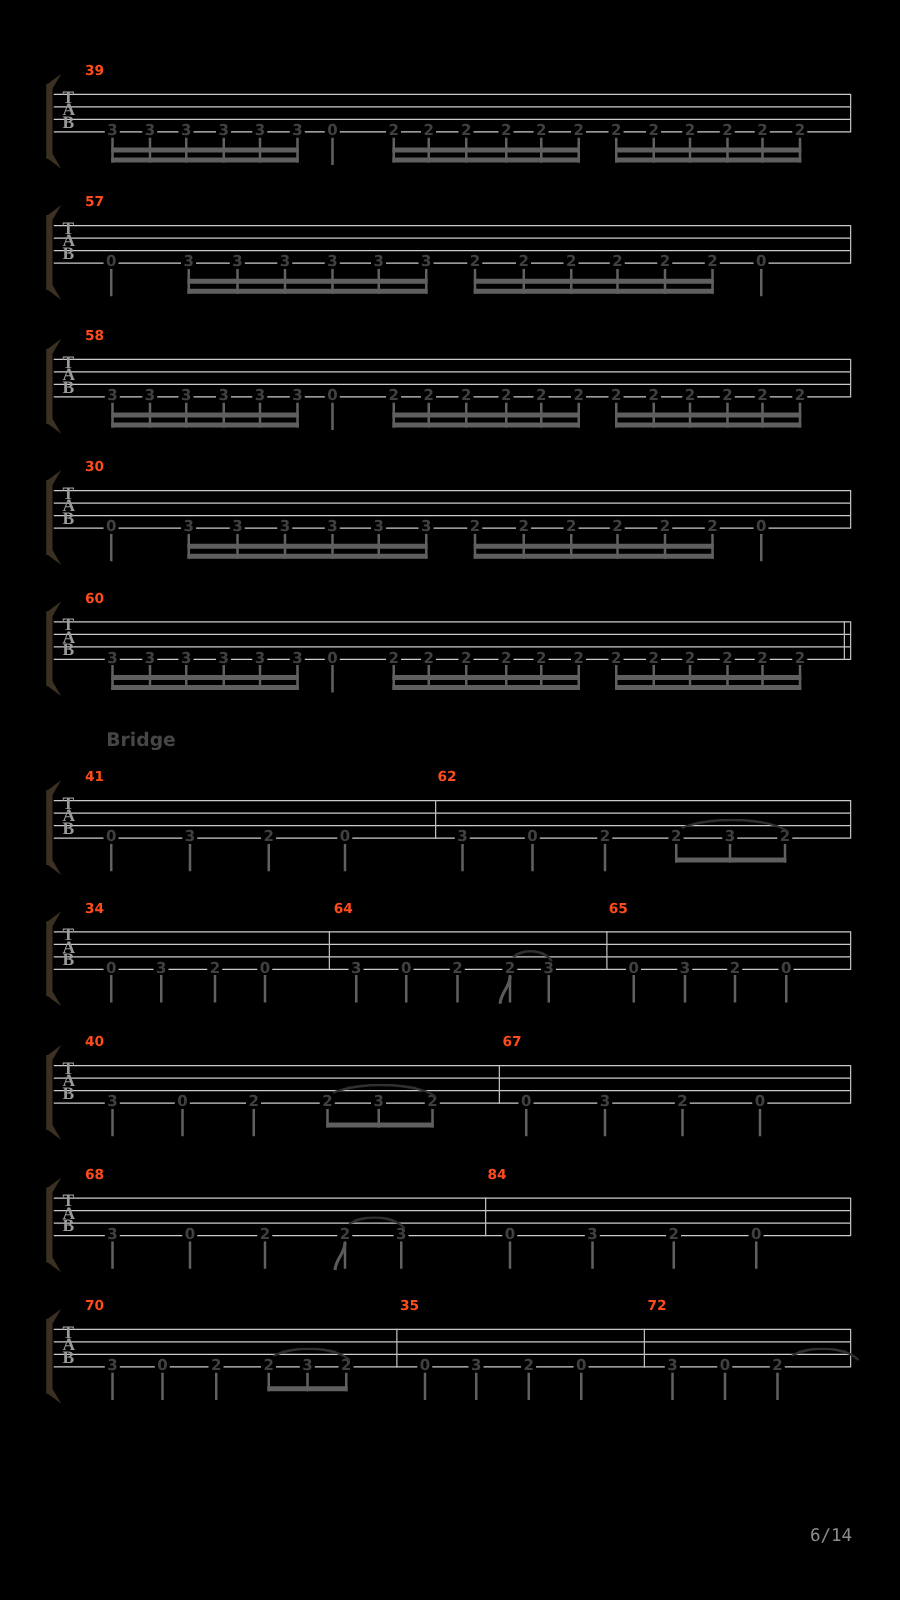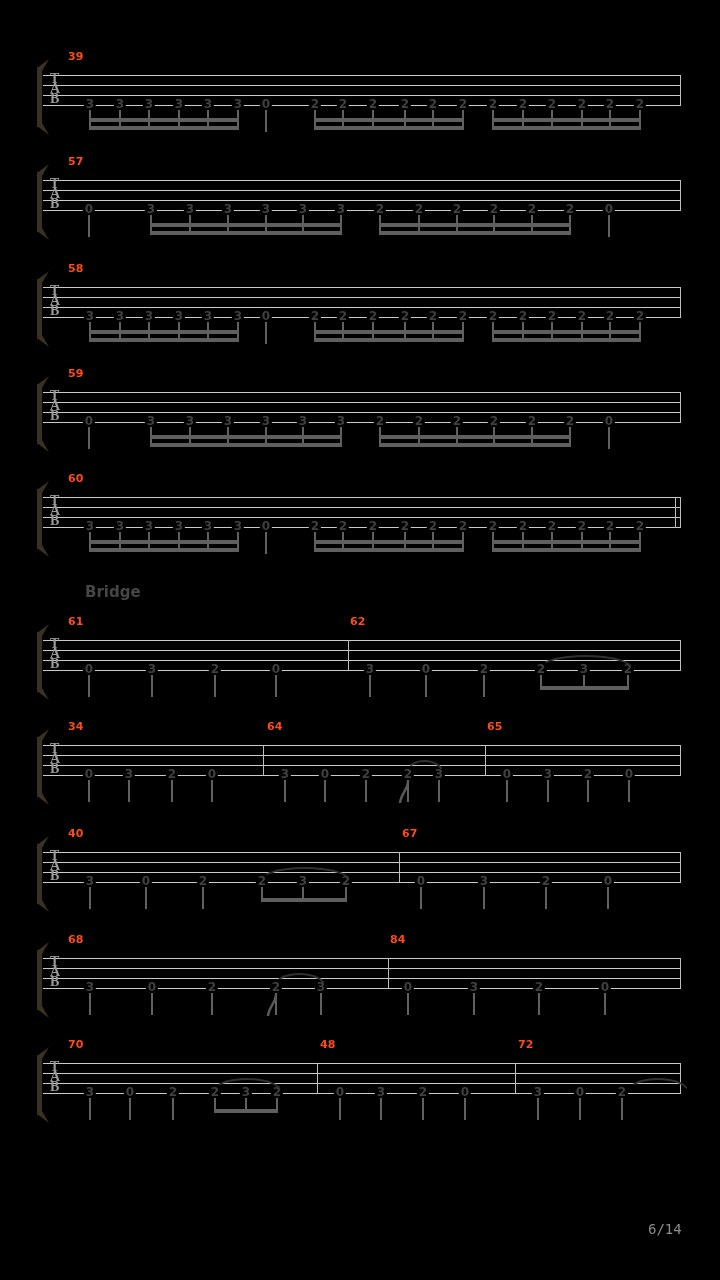--- a/index.html
+++ b/index.html
@@ -193,21 +193,21 @@
       <polygon points="3,67 15,76 8,64" fill="#3a3122"></polygon>
     </svg>
     <div class="line" style="left: 43px; top: 392px; width: 637px;"></div>
     <div class="line" style="left: 43px; top: 402px; width: 637px;"></div>
     <div class="line" style="left: 43px; top: 412px; width: 637px;"></div>
     <div class="line" style="left: 43px; top: 422px; width: 637px;"></div>
     <div class="clef" style="left: 50px; top: 390px;">T</div>
     <div class="clef" style="left: 50px; top: 400px;">A</div>
     <div class="clef" style="left: 50px; top: 410px;">B</div>
     <div class="barline" style="left: 680px; top: 392px;"></div>
-    <div class="mnum" style="left: 68px; top: 368px;">59</div>
+    <div class="mnum" style="left: 68px; top: 368px;">30</div>
     <div class="stem" style="left: 88px; top: 427px; height: 22px;"></div>
     <div class="fret" style="left: 89px; top: 421px;">0</div>
     <div class="stem" style="left: 150px; top: 427px; height: 20px;"></div>
     <div class="fret" style="left: 151px; top: 421px;">3</div>
     <div class="stem" style="left: 189px; top: 427px; height: 20px;"></div>
     <div class="fret" style="left: 190px; top: 421px;">3</div>
     <div class="stem" style="left: 227px; top: 427px; height: 20px;"></div>
     <div class="fret" style="left: 228px; top: 421px;">3</div>
     <div class="stem" style="left: 265px; top: 427px; height: 20px;"></div>
     <div class="fret" style="left: 266px; top: 421px;">3</div>
@@ -299,21 +299,21 @@
     </svg>
     <div class="line" style="left: 43px; top: 640px; width: 637px;"></div>
     <div class="line" style="left: 43px; top: 650px; width: 637px;"></div>
     <div class="line" style="left: 43px; top: 660px; width: 637px;"></div>
     <div class="line" style="left: 43px; top: 670px; width: 637px;"></div>
     <div class="clef" style="left: 50px; top: 638px;">T</div>
     <div class="clef" style="left: 50px; top: 648px;">A</div>
     <div class="clef" style="left: 50px; top: 658px;">B</div>
     <div class="barline" style="left: 348px; top: 640px;"></div>
     <div class="barline" style="left: 680px; top: 640px;"></div>
-    <div class="mnum" style="left: 68px; top: 616px;">61</div>
+    <div class="mnum" style="left: 68px; top: 616px;">41</div>
     <div class="mnum" style="left: 350px; top: 616px;">62</div>
     <div class="stem" style="left: 88px; top: 675px; height: 22px;"></div>
     <div class="fret" style="left: 89px; top: 669px;">0</div>
     <div class="stem" style="left: 151px; top: 675px; height: 22px;"></div>
     <div class="fret" style="left: 152px; top: 669px;">3</div>
     <div class="stem" style="left: 214px; top: 675px; height: 22px;"></div>
     <div class="fret" style="left: 215px; top: 669px;">2</div>
     <div class="stem" style="left: 275px; top: 675px; height: 22px;"></div>
     <div class="fret" style="left: 276px; top: 669px;">0</div>
     <div class="stem" style="left: 369px; top: 675px; height: 22px;"></div>
@@ -463,21 +463,21 @@
     <div class="line" style="left: 43px; top: 1073px; width: 637px;"></div>
     <div class="line" style="left: 43px; top: 1083px; width: 637px;"></div>
     <div class="line" style="left: 43px; top: 1093px; width: 637px;"></div>
     <div class="clef" style="left: 50px; top: 1061px;">T</div>
     <div class="clef" style="left: 50px; top: 1071px;">A</div>
     <div class="clef" style="left: 50px; top: 1081px;">B</div>
     <div class="barline" style="left: 317px; top: 1063px;"></div>
     <div class="barline" style="left: 515px; top: 1063px;"></div>
     <div class="barline" style="left: 680px; top: 1063px;"></div>
     <div class="mnum" style="left: 68px; top: 1039px;">70</div>
-    <div class="mnum" style="left: 320px; top: 1039px;">48</div>
+    <div class="mnum" style="left: 320px; top: 1039px;">35</div>
     <div class="mnum" style="left: 518px; top: 1039px;">72</div>
     <div class="stem" style="left: 89px; top: 1098px; height: 22px;"></div>
     <div class="fret" style="left: 90px; top: 1092px;">3</div>
     <div class="stem" style="left: 129px; top: 1098px; height: 22px;"></div>
     <div class="fret" style="left: 130px; top: 1092px;">0</div>
     <div class="stem" style="left: 172px; top: 1098px; height: 22px;"></div>
     <div class="fret" style="left: 173px; top: 1092px;">2</div>
     <div class="stem" style="left: 214px; top: 1098px; height: 15px;"></div>
     <div class="fret" style="left: 215px; top: 1092px;">2</div>
     <div class="stem" style="left: 245px; top: 1098px; height: 15px;"></div>

